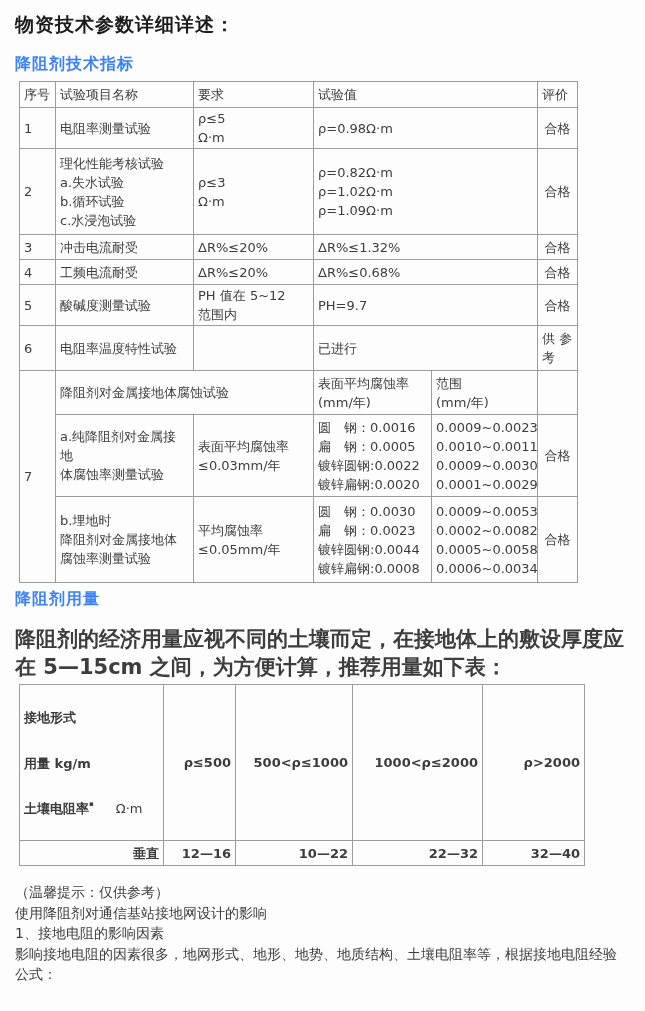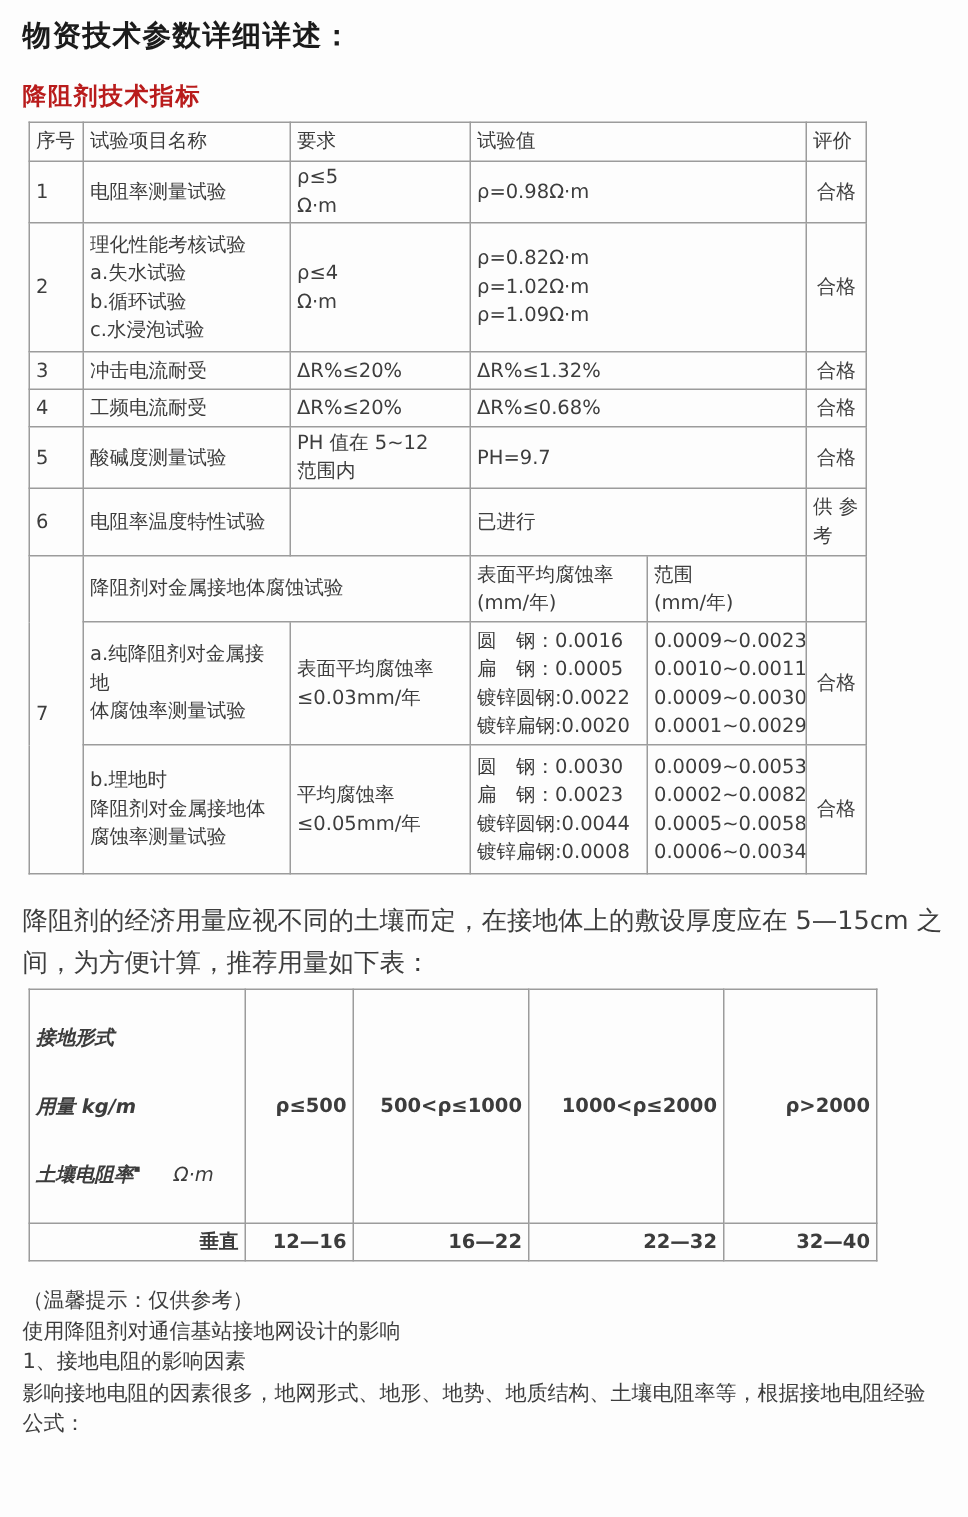--- a/index.html
+++ b/index.html
@@ -10,21 +10,21 @@
     color:#3d3d3d;
     overflow:hidden;
   }
   .page { padding:13px 14px 0 15px; }
 
   h1.doc-title {
     font-size:19px; line-height:22px; font-weight:bold; color:#1b1b1b;
     letter-spacing:1px; margin:0 0 19px 0;
   }
   h2.section-heading {
-    font-size:16px; line-height:19px; font-weight:bold; color:#b91c1c;
+    font-size:16px; line-height:19px; font-weight:bold; color:#3b82f6;
     letter-spacing:1px; margin:6px 0 8px 0;
   }
   .sec2 { margin-top:11px; }
 
   table { border-collapse:collapse; table-layout:fixed; margin-left:4px; }
   td {
     border:1px solid #9c9c9c;
     font-size:13px; line-height:19px;
     text-align:left; vertical-align:middle;
     padding:1px 4px;
@@ -35,28 +35,28 @@
   .t1 { width:558px; }
   .t1 td.c { text-align:center; padding:1px 2px; }
   tr.h26 { height:26px; } tr.h41 { height:41px; } tr.h86 { height:86px; }
   tr.h25 { height:25px; } tr.h45 { height:45px; } tr.h44 { height:44px; }
   tr.h82 { height:82px; } tr.h85 { height:86px; }
 
   .t2 { width:565px; margin-top:3px; }
   .t2 td { text-align:right; font-weight:bold; color:#3c3c3c; }
   .t2 tr.hdr { height:120px; }
   .t2 tr.d1 { height:26px; } .t2 tr.d2 { height:25px; }
-  .t2 td.corner { text-align:left; vertical-align:top; padding:4px 4px 3px 4px;font-style:italic; }
+  .t2 td.corner { text-align:left; vertical-align:top; padding:4px 4px 3px 4px; }
   .corner-box { display:flex; flex-direction:column; justify-content:space-between; height:110px; }
   .corner-box .unit { font-weight:normal; margin-left:22px; }
   .corner-box sup { font-size:7px; font-weight:bold; vertical-align:top; line-height:10px; }
 
   p.usage {
     margin-top:17px; width:618px;
-    font-size:17px; line-height:28px; color:#3d3d3d;
+    font-size:21px; line-height:28px; color:#3d3d3d;font-weight:bold;
   }
   .footer { margin-top:16px; width:610px; }
   .footer p { font-size:14px; line-height:20.5px; color:#3d3d3d; }
 </style>
 </head>
 <body>
 
 <div class="page">
 
   <h1 class="doc-title">物资技术参数详细详述：</h1>
@@ -87,21 +87,21 @@
 Ω·m</td>
       <td colspan="2">ρ=0.98Ω·m</td>
       <td class="c">合格</td>
     </tr>
     <tr class="h86">
       <td>2</td>
       <td>理化性能考核试验
 a.失水试验
 b.循环试验
 c.水浸泡试验</td>
-      <td>ρ≤4
+      <td>ρ≤3
 Ω·m</td>
       <td colspan="2">ρ=0.82Ω·m
 ρ=1.02Ω·m
 ρ=1.09Ω·m</td>
       <td class="c">合格</td>
     </tr>
     <tr class="h25">
       <td>3</td>
       <td>冲击电流耐受</td>
       <td>ΔR%≤20%</td>
@@ -167,20 +167,21 @@
 镀锌扁钢:0.0008</td>
       <td>0.0009~0.0053
 0.0002~0.0082
 0.0005~0.0058
 0.0006~0.0034</td>
       <td class="c">合格</td>
     </tr>
   </tbody>
     </table>
 
+  <h2 class="section-heading sec2">降阻剂用量</h2>
 
   <p class="usage">降阻剂的经济用量应视不同的土壤而定，在接地体上的敷设厚度应在 5—15cm 之间，为方便计算，推荐用量如下表：</p>
 
   <table class="t2">
     <colgroup>
       <col style="width:144px">
         <col style="width:72px">
         <col style="width:117px">
       <col style="width:130px">
         <col style="width:102px">
@@ -195,21 +196,21 @@
         </div>
       </td>
       <td>ρ≤500</td>
       <td>500&lt;ρ≤1000</td>
       <td>1000&lt;ρ≤2000</td>
       <td>ρ&gt;2000</td>
     </tr>
     <tr class="d2">
       <td>垂直</td>
       <td>12—16</td>
-      <td>16—22</td>
+      <td>10—22</td>
       <td>22—32</td>
       <td>32—40</td>
     </tr>
   </tbody>
     </table>
 
   <div class="footer">
     <p>（温馨提示：仅供参考）</p>
     <p>使用降阻剂对通信基站接地网设计的影响</p>
     <p>1、接地电阻的影响因素</p>

